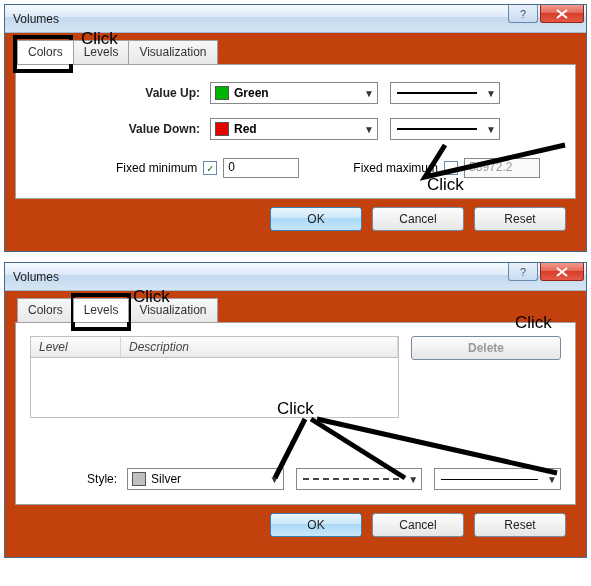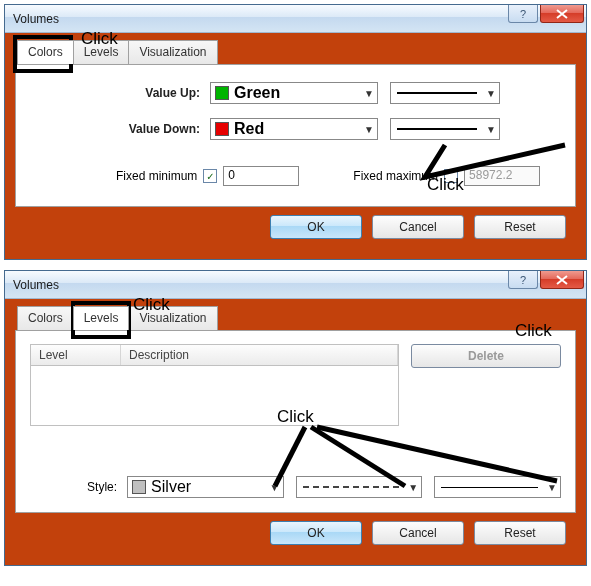--- a/index.html
+++ b/index.html
@@ -75,32 +75,32 @@
   .row { display: flex; align-items: center; margin-bottom: 14px; font-weight: bold; }
   .row .lbl { width: 180px; text-align: right; padding-right: 10px; color: #222; }
   .colorsel {
     display: flex; align-items: center;
     border: 1px solid #888;
     height: 22px; width: 168px;
     background: #fff;
     position: relative;
   }
   .swatch { width: 14px; height: 14px; margin: 0 4px; border: 1px solid #555; }
-  .colortxt { flex: 1; font-size: 16px; padding-left: 1px; }
+  .colortxt { flex: 1; font-size: 12px; padding-left: 1px; }
   .dropbtn { width: 16px; text-align: center; font-size: 10px; color: #333; }
   .linesel {
     display: flex; align-items: center;
     border: 1px solid #888;
     height: 22px; width: 110px; margin-left: 12px;
     background: #fff;
   }
   .linesel .line { flex:1; height: 0; margin: 0 6px; }
   .solid { border-top: 2px solid #000; }
   .dashed { border-top: 2px dashed #444; }
-  .checkrow { display: flex; align-items: center; margin-top: 26px;}
+  .checkrow { display: flex; align-items: center; margin-top: 18px;}
   .checkrow .lbl2 { margin-right: 6px; }
   .chk {
     width: 14px; height: 14px; border: 1px solid #6a87a8;
     background: #fff; display: inline-flex; align-items: center; justify-content: center;
     font-size: 10px; color: #196a19; margin-right: 6px;
   }
   .txtin {
     border: 1px solid #888; height: 20px; padding: 1px 4px;
     background: #fff; font-size: 12px; width: 76px;
   }
@@ -121,21 +121,21 @@
   .btn.wide { width: 150px; }
   .btn.disabled { color: #9a9a9a; font-weight: bold; }
   
   .listhdr {
     display: flex; border: 1px solid #c0c0c0;
     background: linear-gradient(to bottom,#fdfdfd,#ebebeb);
     height: 22px; align-items: stretch;
   }
   .listhdr .col { padding: 3px 8px; border-right: 1px solid #d6d6d6; color: #444; }
   .listbody { border: 1px solid #c0c0c0; border-top: none; height: 60px; background: #fff; }
-  .listwrap { flex: 1; margin-right: 12px; }
+  .listwrap { flex: 1; margin-right: 12px; font-style: italic; }
   .sidebtns { display:flex; flex-direction: column; gap: 10px; }
   .d2row { display:flex; }
   .stylerow { display:flex; align-items:center; margin-top: 50px; }
   .stylerow .lbl { width: 98px; text-align:right; padding-right:10px; }
   .stylerow .colorsel { width: 158px; }
   .stylerow .linesel { width: 128px; }
   
   .anno { position: absolute; font-weight: 400; font-size: 17px; color: #000; pointer-events: none; }
   .anno-box { position: absolute; border: 4px solid #000; pointer-events: none; }
   .anno-line { position: absolute; stroke: #000; stroke-width: 5; fill: none; pointer-events: none; }

